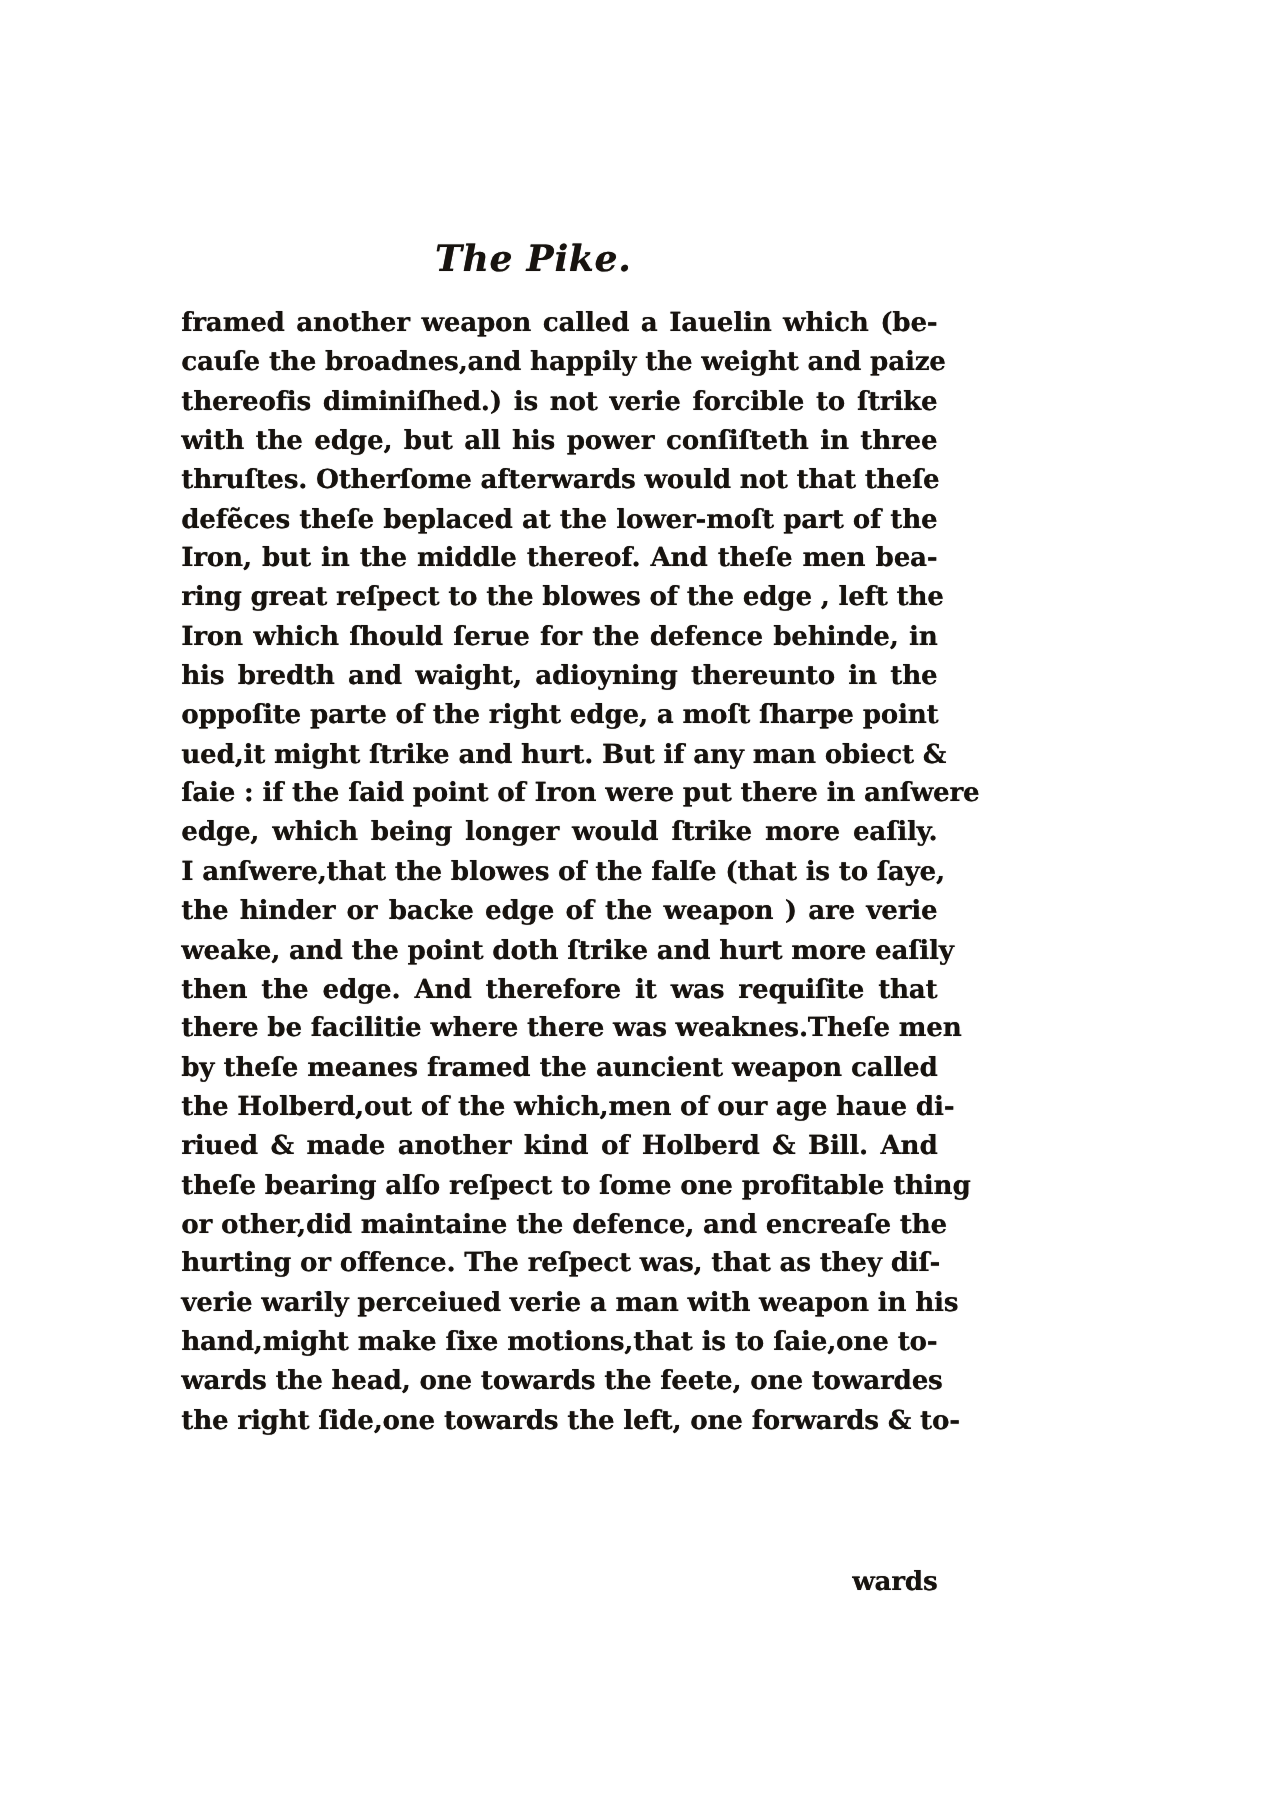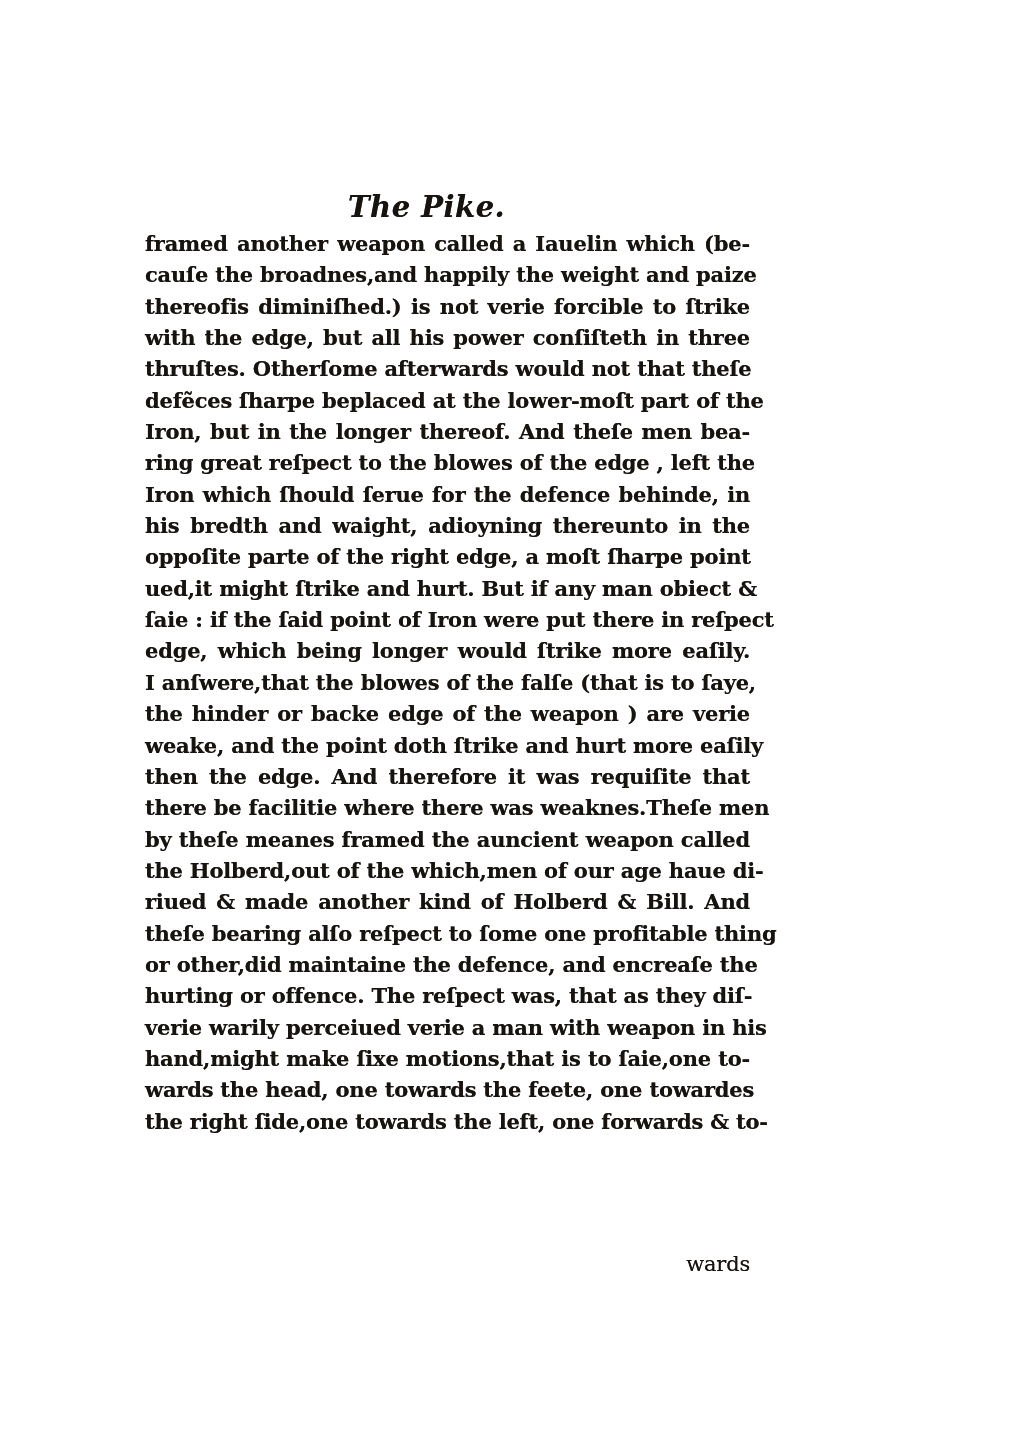--- a/index.html
+++ b/index.html
@@ -26,21 +26,21 @@
     font-size: 29px;
     line-height: 34px;
     color: #17130f;
     letter-spacing: 0.5px;
     white-space: nowrap;
     text-shadow: 0 0 0.6px rgba(20,16,10,0.75);
   }
   .body-block {
     position: absolute;
     left: 145px;
-    top: 228px;
+    top: 242px;
     width: 605px;
     color: #17130f;
   }
   .body-line {
     font-family: "DejaVu Serif", serif;
     font-weight: bold;
     font-size: 21px;
     line-height: 31.35px;
     height: 31.35px;
     letter-spacing: -0.2px;
@@ -51,48 +51,48 @@
     color: #17130f;
     text-shadow: 0 0 0.6px rgba(20,16,10,0.7);
   }
   .catchword {
     position: absolute;
     left: 145px;
     top: 1249px;
     width: 605px;
     text-align: right;
     font-family: "DejaVu Serif", serif;
-    font-weight: normal;
+    font-weight: bold;
     font-size: 21px;
     line-height: 31.35px;
     letter-spacing: -0.2px;
     color: #17130f;
     text-shadow: 0 0 0.6px rgba(20,16,10,0.7);
   }
 </style>
 </head>
 <body>
 
 <div class="page">
   <div class="heading">The Pike.</div>
 
   <div class="body-block">
       <div class="body-line">framed another weapon called a Iauelin which (be-</div>
       <div class="body-line">cauſe the broadnes,and happily the weight and paize</div>
       <div class="body-line">thereofis diminiſhed.) is not verie forcible to ſtrike</div>
       <div class="body-line">with the edge, but all his power conſiſteth in three</div>
       <div class="body-line">thruſtes. Otherſome afterwards would not that theſe</div>
-      <div class="body-line">defẽces ſharpe beplaced at the lower-moſt part of the</div>
-      <div class="body-line">Iron, but in the longer thereof. And theſe men bea-</div>
+      <div class="body-line">defẽces theſe beplaced at the lower-moſt part of the</div>
+      <div class="body-line">Iron, but in the middle thereof. And theſe men bea-</div>
       <div class="body-line">ring great reſpect to the blowes of the edge , left the</div>
       <div class="body-line">Iron which ſhould ſerue for the defence behinde, in</div>
       <div class="body-line">his bredth and waight, adioyning thereunto in the</div>
       <div class="body-line">oppoſite parte of the right edge, a moſt ſharpe point</div>
       <div class="body-line">ued,it might ſtrike and hurt. But if any man obiect &amp;</div>
-      <div class="body-line">ſaie : if the ſaid point of Iron were put there in reſpect</div>
+      <div class="body-line">ſaie : if the ſaid point of Iron were put there in anſwere</div>
       <div class="body-line">edge, which being longer would ſtrike more eaſily.</div>
       <div class="body-line">I anſwere,that the blowes of the falſe (that is to ſaye,</div>
       <div class="body-line">the hinder or backe edge of the weapon ) are verie</div>
       <div class="body-line">weake, and the point doth ſtrike and hurt more eaſily</div>
       <div class="body-line">then the edge. And therefore it was requiſite that</div>
       <div class="body-line">there be facilitie where there was weaknes.Theſe men</div>
       <div class="body-line">by theſe meanes framed the auncient weapon called</div>
       <div class="body-line">the Holberd,out of the which,men of our age haue di-</div>
       <div class="body-line">riued &amp; made another kind of Holberd &amp; Bill. And</div>
       <div class="body-line">theſe bearing alſo reſpect to ſome one profitable thing</div>

